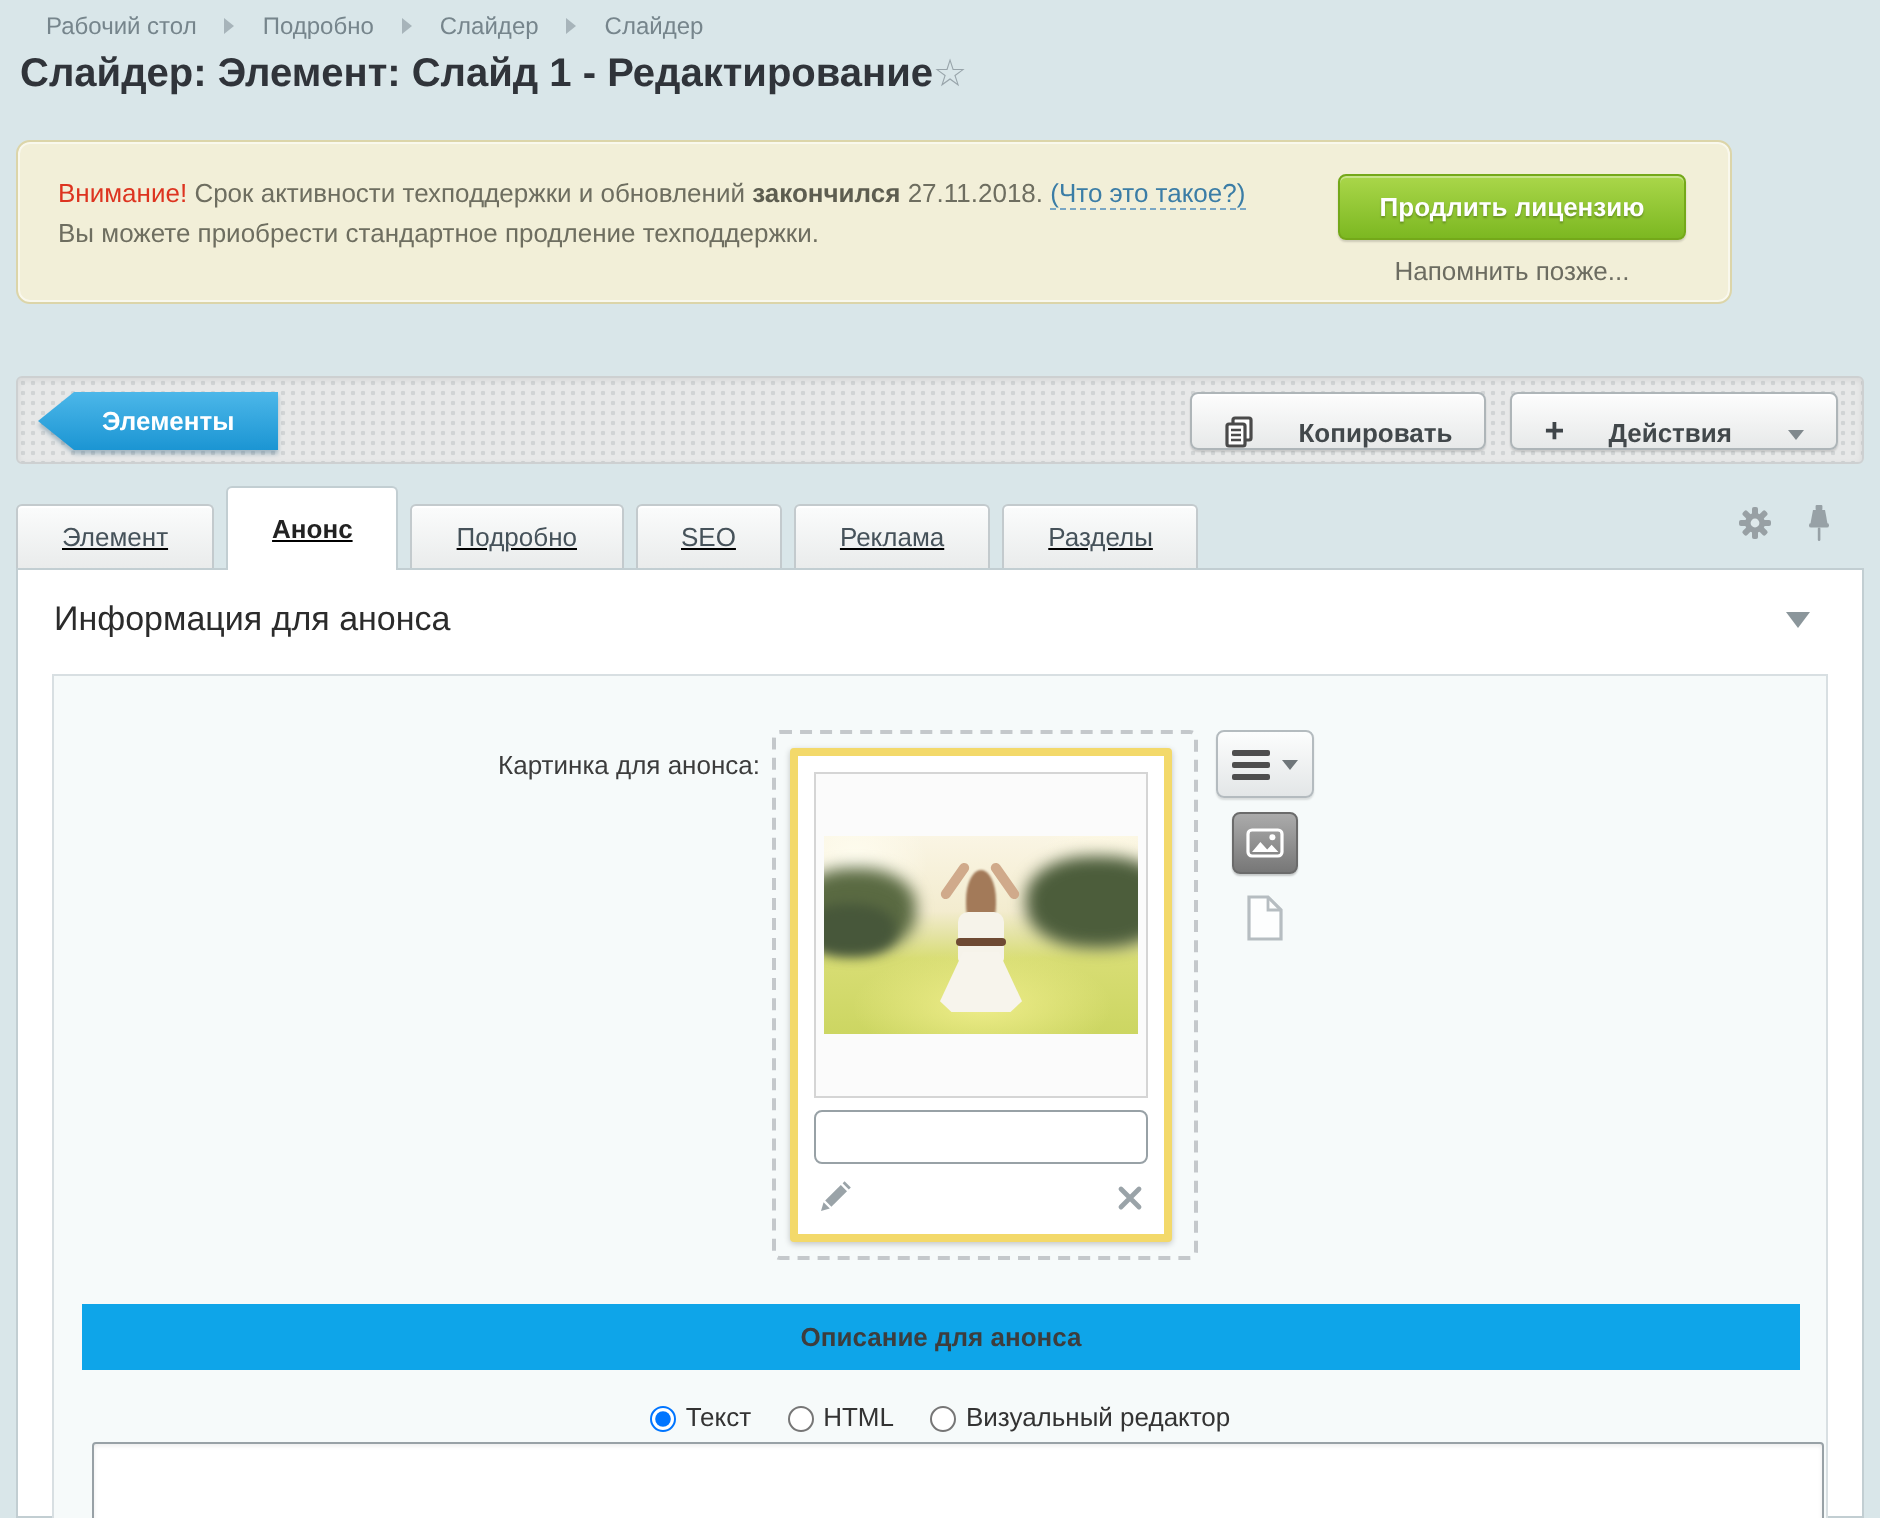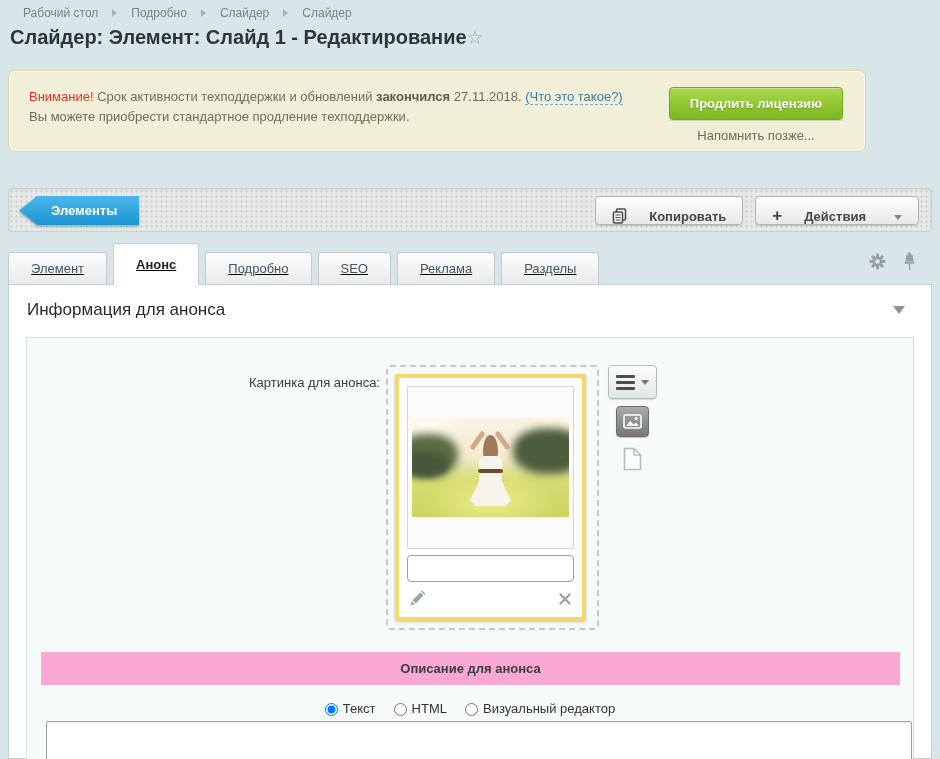--- a/index.html
+++ b/index.html
@@ -76,21 +76,21 @@
 
   .side-buttons { display:flex; flex-direction:column; align-items:center; gap:7px; }
   .menu-btn { width:49px; height:34px; background:linear-gradient(#fcfdfd,#e3e6e7); border:1px solid #b4bbbf; border-radius:4px; display:flex; align-items:center; justify-content:center; gap:6px; cursor:pointer; box-shadow:0 1px 1px rgba(0,0,0,.12); }
   .hamburger { display:flex; flex-direction:column; gap:3px; }
   .hamburger i { display:block; width:19px; height:3px; background:#4e4e4e; border-radius:1px; }
   .mini-caret { width:0; height:0; border:4px solid transparent; border-top:5px solid #6f767a; margin-top:5px; }
   .img-btn { width:33px; height:31px; background:linear-gradient(#ababab,#777); border:1px solid #6b6b6b; border-radius:4px; display:flex; align-items:center; justify-content:center; cursor:pointer; box-shadow:0 1px 1px rgba(0,0,0,.2); }
   .doc-icon { margin-top:3px; cursor:pointer; display:inline-flex; }
 
   
-  .desc-header { position:absolute; left:14px; right:13px; top:314px; height:33px; background:#f9a8d4; display:flex; align-items:center; justify-content:center; font-weight:bold; font-size:13px; color:#3d3d3d; }
+  .desc-header { position:absolute; left:14px; right:13px; top:314px; height:33px; background:#0ea5e9; display:flex; align-items:center; justify-content:center; font-weight:bold; font-size:13px; color:#3d3d3d; }
   .radio-row { position:absolute; left:0; right:0; top:363px; display:flex; justify-content:center; align-items:center; gap:18px; font-size:13px; color:#333; }
   .radio-item { display:flex; align-items:flex-end; gap:5px; cursor:pointer; }
   .radio-item input { margin:0; }
   .desc-textarea { position:absolute; left:19px; top:383px; width:866px; height:160px; border:1px solid #98a1a6; border-radius:2px; background:#fff; resize:none; font-family:inherit; font-size:13px; padding:6px; box-shadow: inset 0 1px 2px rgba(0,0,0,.08); }
 </style>
 </head>
 <body>
 
 <div class="page">
 

